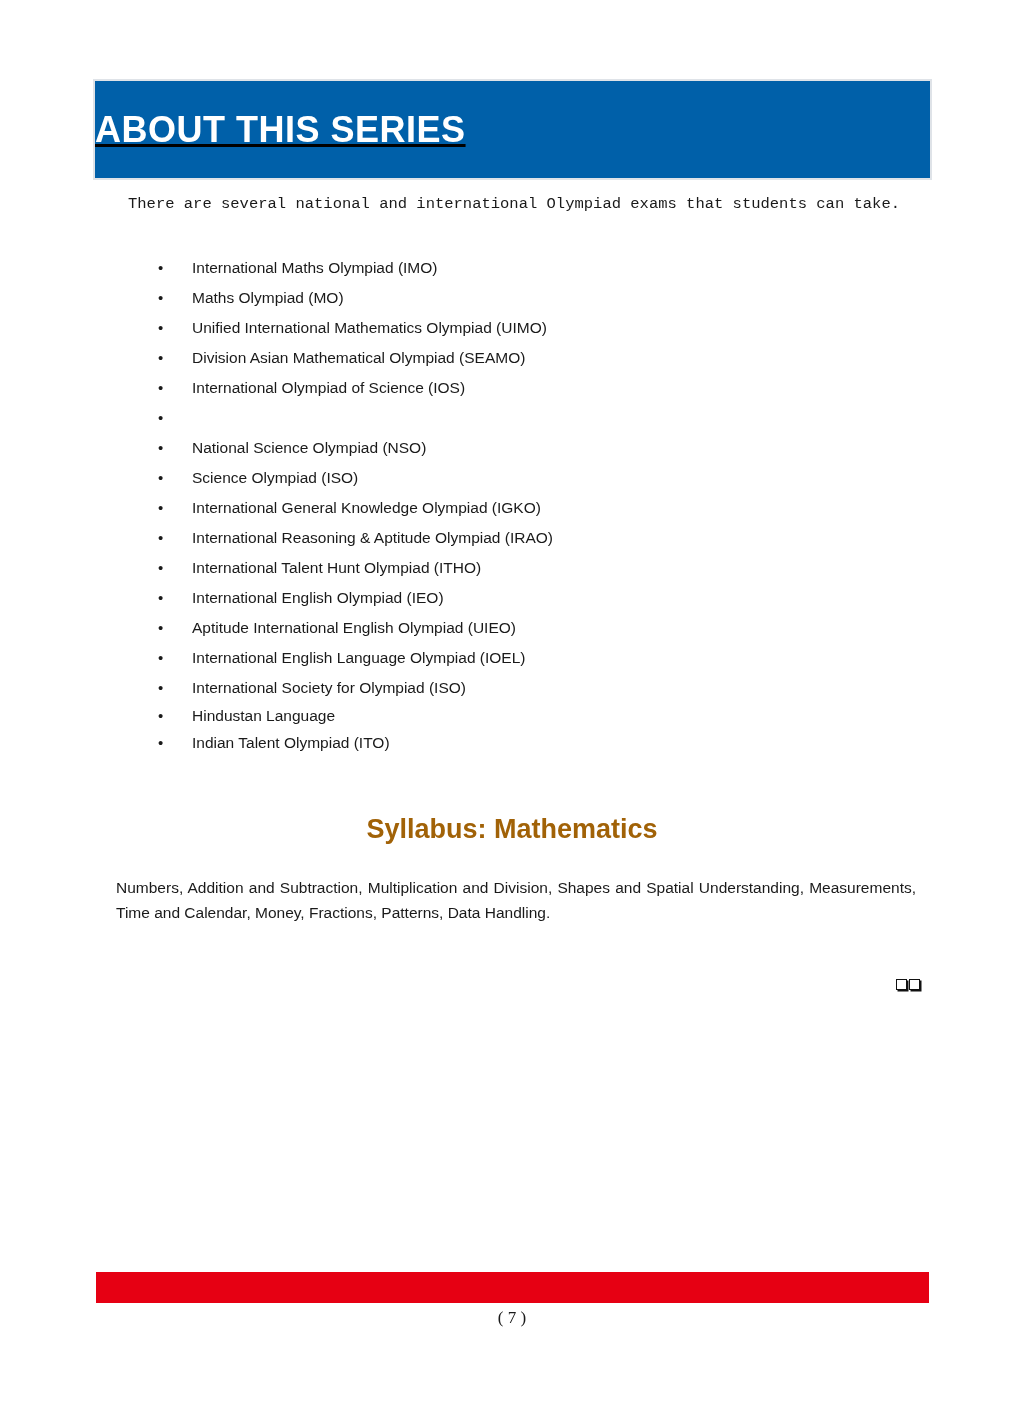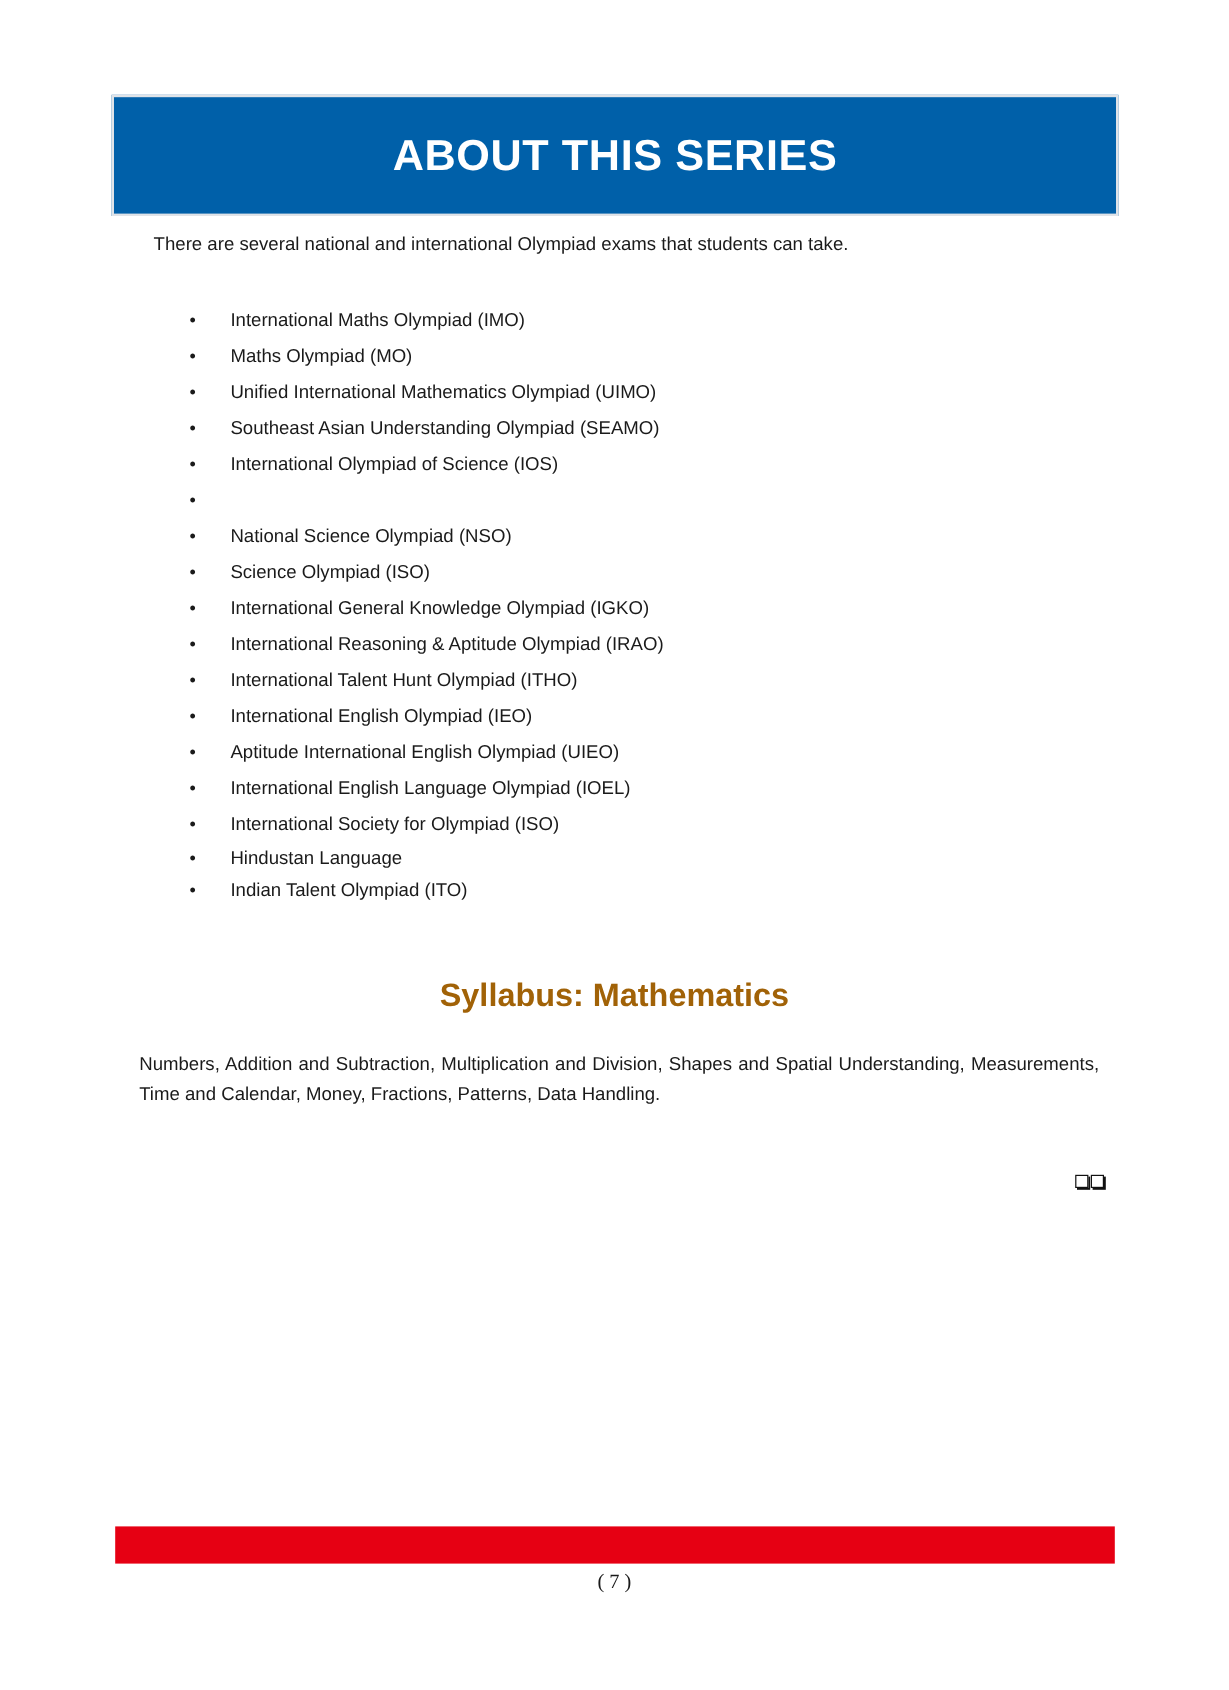--- a/index.html
+++ b/index.html
@@ -5,41 +5,41 @@
   html, body { margin: 0; padding: 0; background: #ffffff; }
   body { width: 1024px; height: 1408px; position: relative; overflow: hidden; }
   .page { position: absolute; inset: 0; background: #ffffff; }
 
   .header-box {
     position: absolute;
     left: 93px; top: 79px; width: 839px; height: 101px;
     border: 2px solid #dfe3e8;
     box-sizing: border-box;
     background: #0060a9;
-    display: flex; align-items: center; justify-content: center;
+    display: flex; align-items: center; justify-content: flex-start; text-decoration: underline;
   }
   .header-title {
     color: #ffffff;
     font-family: "Liberation Sans", sans-serif;
     font-weight: bold;
     font-size: 36px;
     letter-spacing: 0.5px;
     margin: 0;
   }
 
   .intro {
     position: absolute;
     left: 128px; top: 191px; width: 800px;
     font-family: "Liberation Sans", sans-serif;
     font-size: 15.5px;
     color: #1a1a1a;
     line-height: 26px;
     margin: 0;
   }
-  .intro p { margin: 0; }
+  .intro p { margin: 0; font-family: Liberation Mono, monospace; }
 
   .olympiad-list {
     position: absolute;
     left: 158px; top: 255px;
     list-style: none;
     margin: 0; padding: 0;
     font-family: "Liberation Sans", sans-serif;
     font-size: 15.5px;
     color: #1a1a1a;
   }
@@ -114,21 +114,21 @@
   </div>
 
   <div class="intro">
     <p>There are several national and international Olympiad exams that students can take.</p>
   </div>
 
   <ul class="olympiad-list">
     <li><span class="bullet">•</span><span>International Maths Olympiad (IMO)</span></li>
     <li><span class="bullet">•</span><span>Maths Olympiad (MO)</span></li>
     <li><span class="bullet">•</span><span>Unified International Mathematics Olympiad (UIMO)</span></li>
-    <li><span class="bullet">•</span><span>Southeast Asian Understanding Olympiad (SEAMO)</span></li>
+    <li><span class="bullet">•</span><span>Division Asian Mathematical Olympiad (SEAMO)</span></li>
     <li><span class="bullet">•</span><span>International Olympiad of Science (IOS)</span></li>
     <li><span class="bullet">•</span></li>
     <li><span class="bullet">•</span><span>National Science Olympiad (NSO)</span></li>
     <li><span class="bullet">•</span><span>Science Olympiad (ISO)</span></li>
     <li><span class="bullet">•</span><span>International General Knowledge Olympiad (IGKO)</span></li>
     <li><span class="bullet">•</span><span>International Reasoning &amp; Aptitude Olympiad (IRAO)</span></li>
     <li><span class="bullet">•</span><span>International Talent Hunt Olympiad (ITHO)</span></li>
     <li><span class="bullet">•</span><span>International English Olympiad (IEO)</span></li>
     <li><span class="bullet">•</span><span>Aptitude International English Olympiad (UIEO)</span></li>
     <li><span class="bullet">•</span><span>International English Language Olympiad (IOEL)</span></li>

